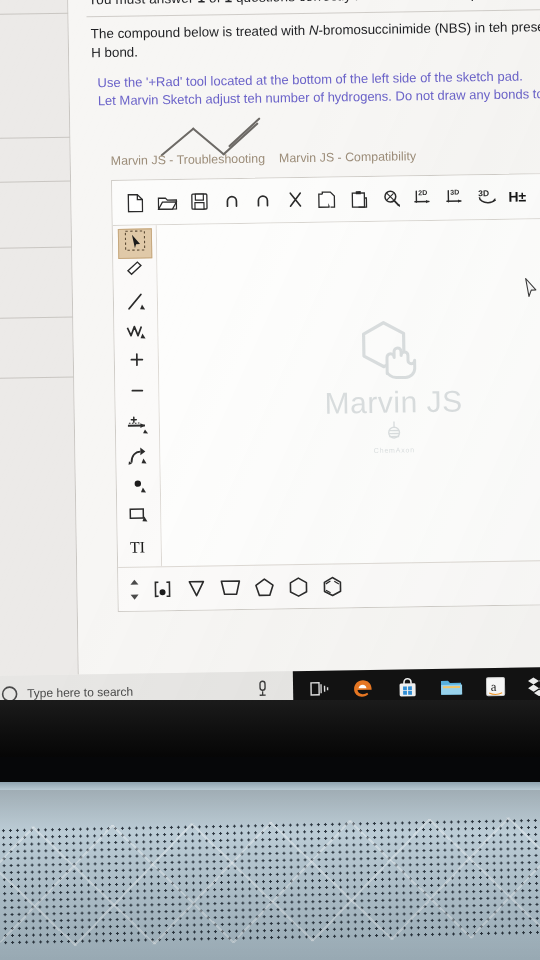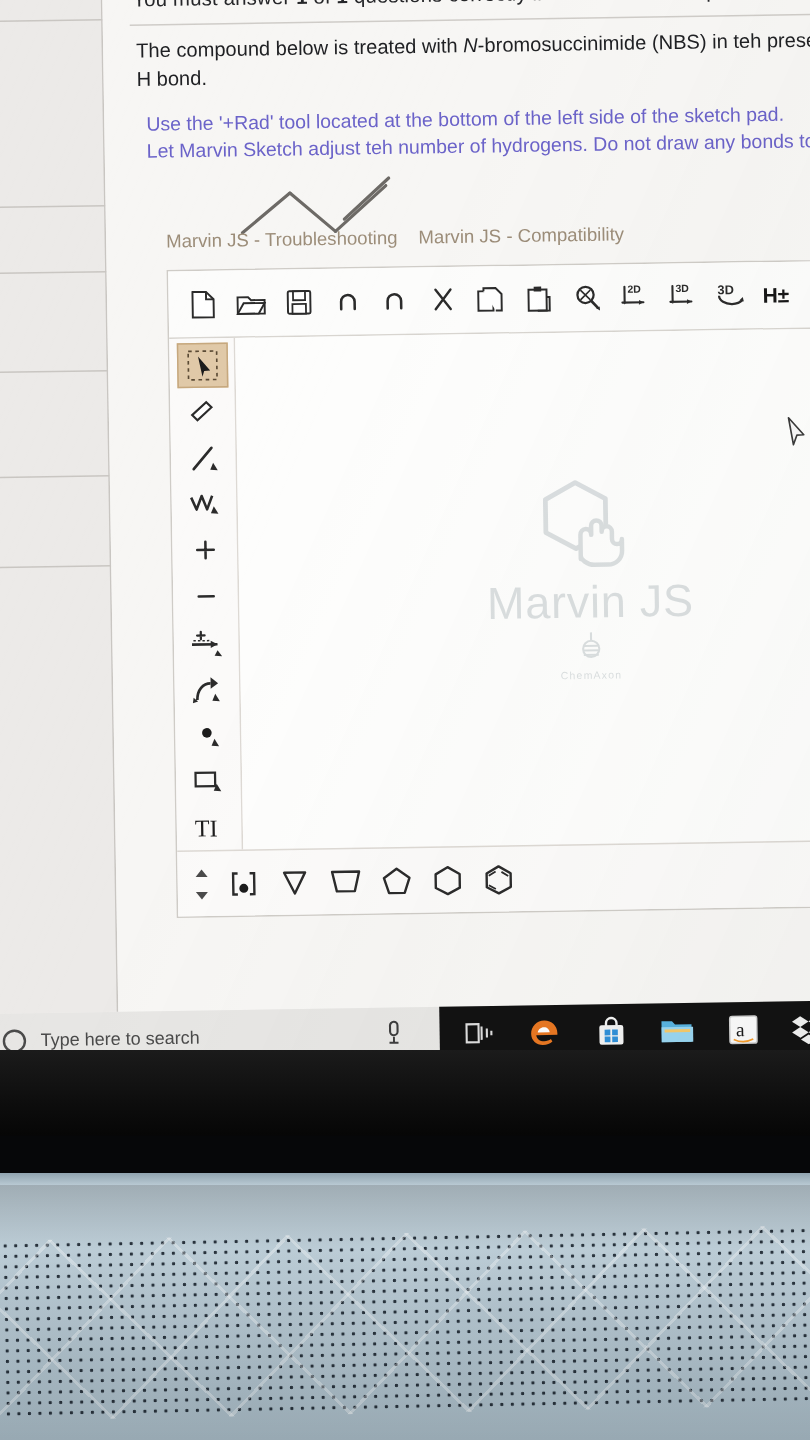--- a/index.html
+++ b/index.html
@@ -86,21 +86,21 @@
     cursor:pointer;color:#2b2b2b;position:relative;
   }
   .tbtn svg{ display:block; }
 
   .tb-left{
     position:absolute; left:0; top:45px; width:44px; height:342px;
     background:#fbfaf9; border-right:1px solid #ddd9d4;
     display:flex; flex-direction:column; align-items:center; padding-top:3px;
   }
   .lbtn{
-    width:34px;height:31px;display:flex;align-items:center;justify-content:center;
+    width:34px;height:31px;display:flex;align-items:flex-start;justify-content:center;
     cursor:pointer;color:#2f2f2f;margin-bottom:1px;position:relative;
   }
   .lbtn.active{ background:#e0c9a8; border:1px solid #c6a87e; }
 
   .canvas{
     position:absolute; left:44px; top:45px; right:0; height:342px;
     background:#fdfdfc; overflow:hidden;
   }
   .watermark{
     position:absolute; left:50%; top:48%; transform:translate(-50%,-50%);

